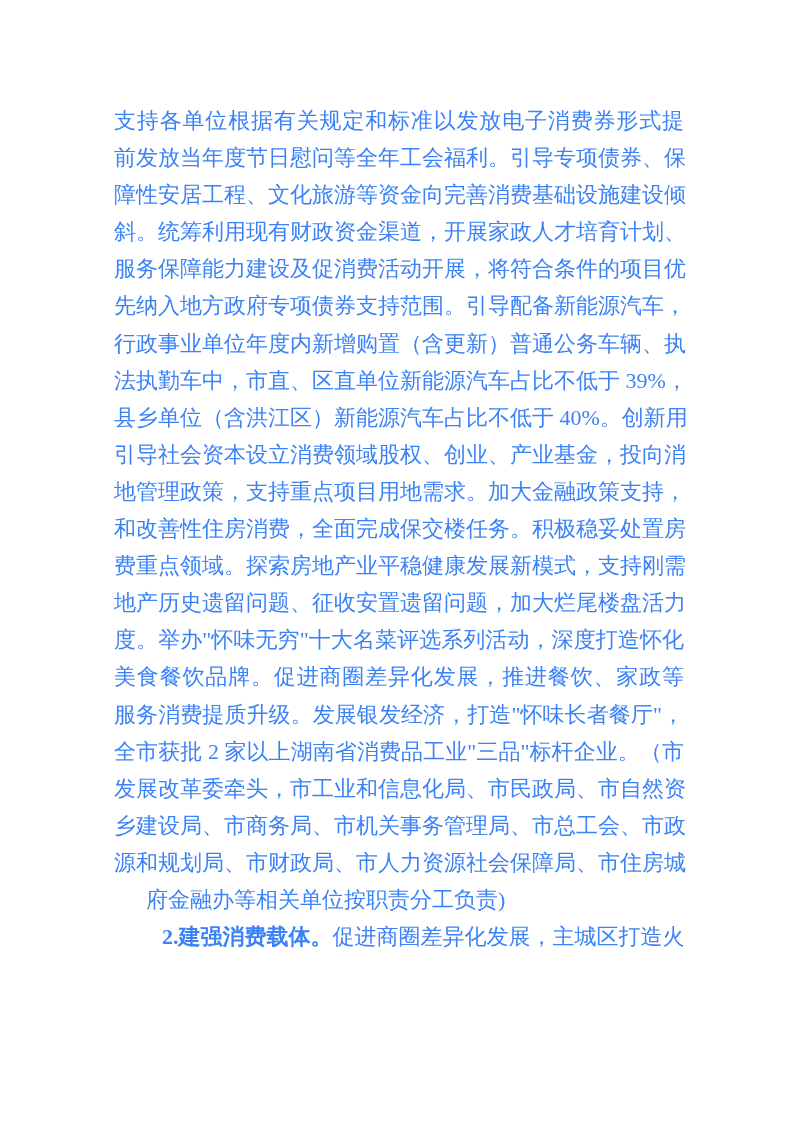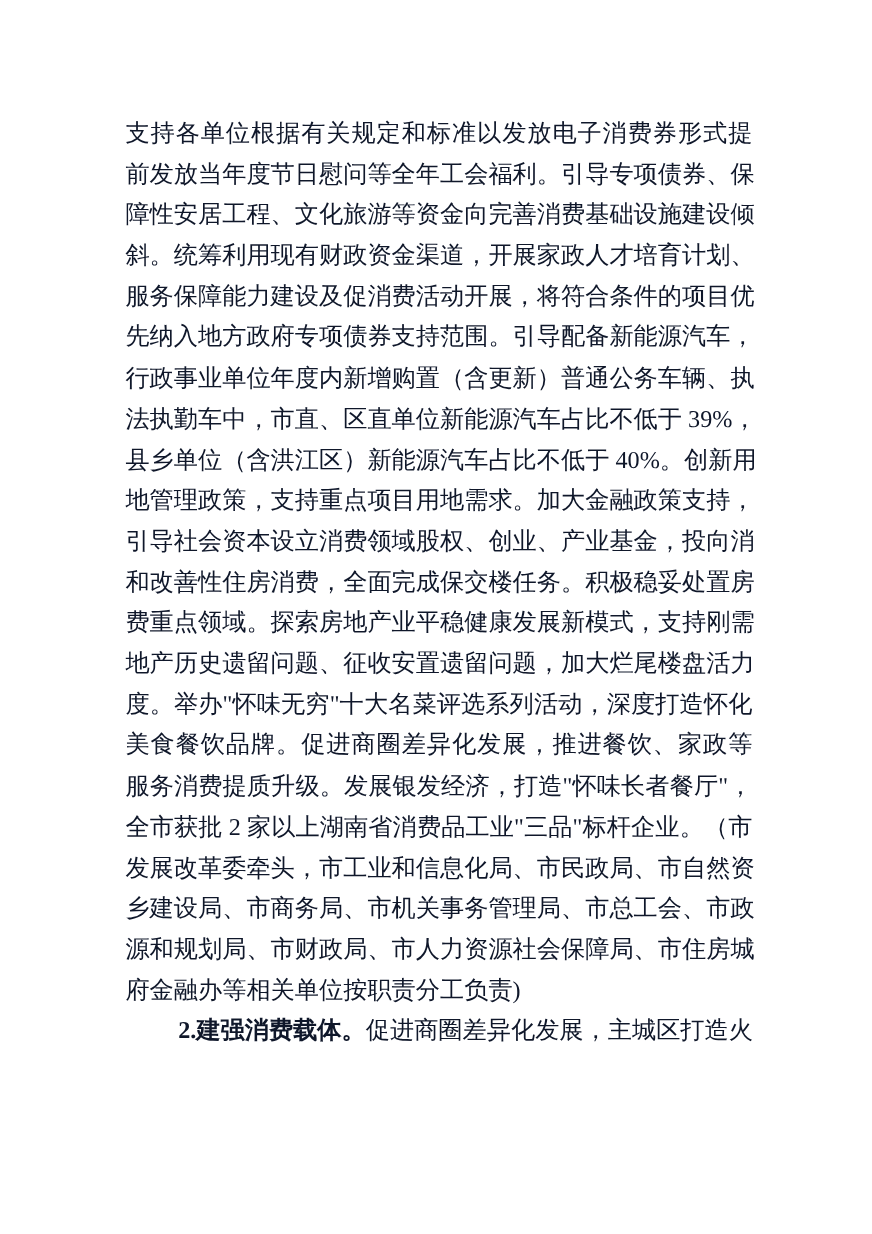--- a/index.html
+++ b/index.html
@@ -5,21 +5,21 @@
   html, body {
     margin: 0;
     padding: 0;
     background: #ffffff;
   }
   .page {
     position: relative;
     width: 793px;
     height: 1122px;
     background: #ffffff;
-    color: #0f172a;
+    color: #3b82f6;
     font-family: "Liberation Serif", serif;
     overflow: hidden;
   }
   .text-block {
     position: absolute;
     left: 114px;
     top: 102px;
     width: 570px;
     font-size: 22px;
     line-height: 37.1px;
@@ -28,20 +28,21 @@
   .line {
     text-align: justify;
     text-align-last: justify;
     text-justify: inter-character;
     word-break: break-all;
     white-space: nowrap;
   }
   .line.short {
     text-align-last: left;
     white-space: normal;
+    margin-left: 32px;
   }
   .item-line {
     text-indent: 48px;
     text-align: center;
     white-space: nowrap;
   }
   .bold-lead {
     font-weight: bold;
   }
 </style>
@@ -53,22 +54,22 @@
     <div>
         <div class="line">支持各单位根据有关规定和标准以发放电子消费券形式提</div>
         <div class="line">前发放当年度节日慰问等全年工会福利。引导专项债券、保</div>
         <div class="line">障性安居工程、文化旅游等资金向完善消费基础设施建设倾</div>
         <div class="line">斜。统筹利用现有财政资金渠道，开展家政人才培育计划、</div>
         <div class="line">服务保障能力建设及促消费活动开展，将符合条件的项目优</div>
         <div class="line">先纳入地方政府专项债券支持范围。引导配备新能源汽车，</div>
         <div class="line">行政事业单位年度内新增购置（含更新）普通公务车辆、执</div>
         <div class="line">法执勤车中，市直、区直单位新能源汽车占比不低于 39%，</div>
         <div class="line">县乡单位（含洪江区）新能源汽车占比不低于 40%。创新用</div>
+        <div class="line">引导社会资本设立消费领域股权、创业、产业基金，投向消</div>
         <div class="line">地管理政策，支持重点项目用地需求。加大金融政策支持，</div>
-        <div class="line">引导社会资本设立消费领域股权、创业、产业基金，投向消</div>
         <div class="line">和改善性住房消费，全面完成保交楼任务。积极稳妥处置房</div>
         <div class="line">费重点领域。探索房地产业平稳健康发展新模式，支持刚需</div>
         <div class="line">地产历史遗留问题、征收安置遗留问题，加大烂尾楼盘活力</div>
         <div class="line">度。举办"怀味无穷"十大名菜评选系列活动，深度打造怀化</div>
         <div class="line">美食餐饮品牌。促进商圈差异化发展，推进餐饮、家政等</div>
         <div class="line">服务消费提质升级。发展银发经济，打造"怀味长者餐厅"，</div>
         <div class="line">全市获批 2 家以上湖南省消费品工业"三品"标杆企业。（市</div>
         <div class="line">发展改革委牵头，市工业和信息化局、市民政局、市自然资</div>
         <div class="line">乡建设局、市商务局、市机关事务管理局、市总工会、市政</div>
         <div class="line">源和规划局、市财政局、市人力资源社会保障局、市住房城</div>

